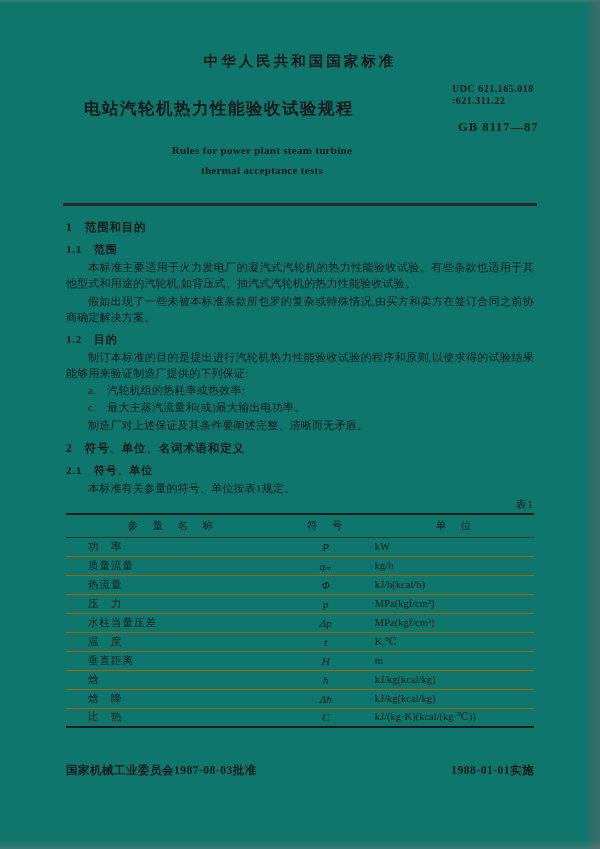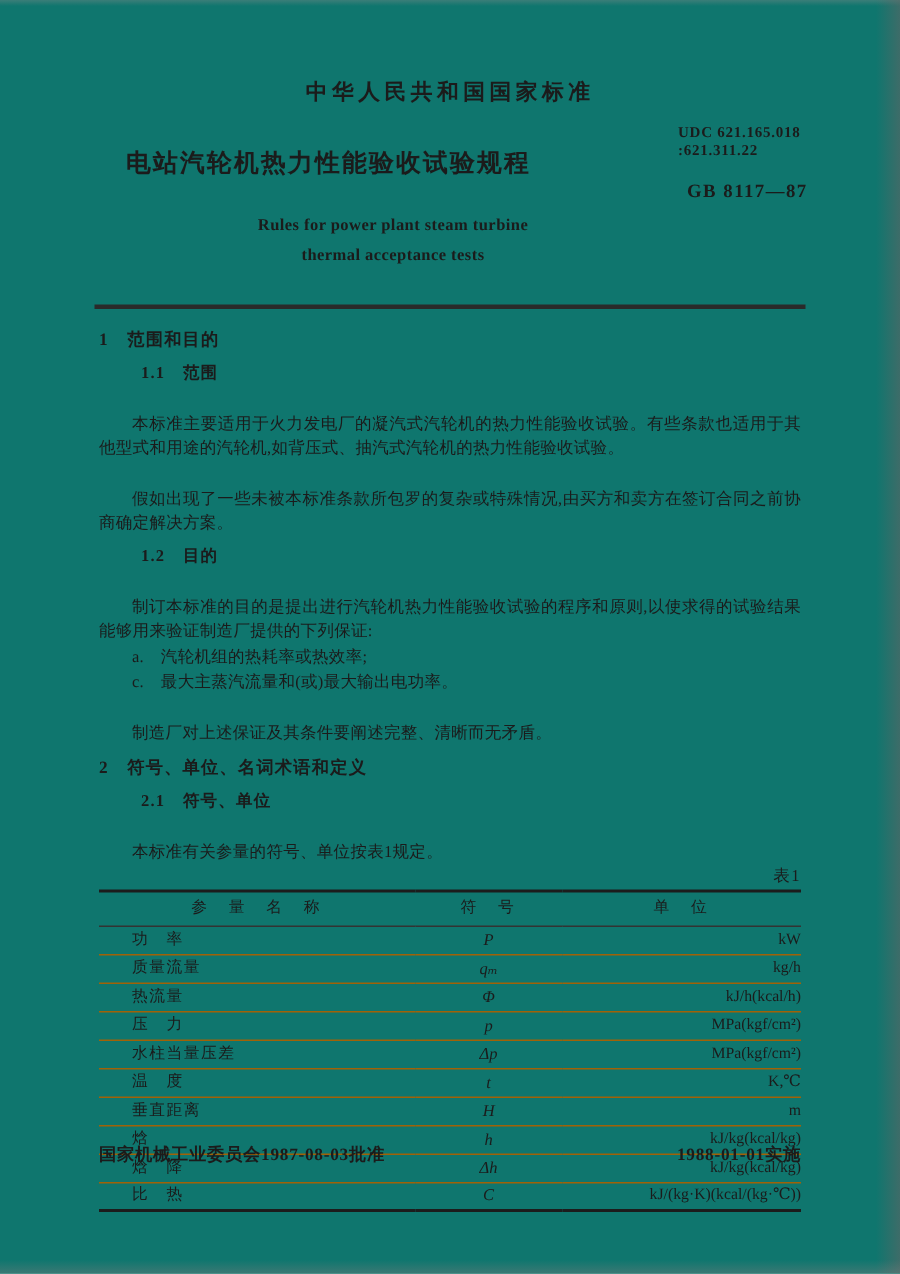--- a/index.html
+++ b/index.html
@@ -39,22 +39,22 @@
     position:absolute; top:203px; left:63px; width:474px; height:2.5px;
     background:#2a2a2a;
   }
 
   
   .content {
     position:absolute; top:212px; left:66px; width:468px;
     font-size:11px; line-height:16px;
   }
   .sec-h  { font-weight:700; font-size:11.5px; margin-top:7px; letter-spacing:.8px; }
-  .sub-h  { font-weight:700; font-size:11px;  margin-top:6px; letter-spacing:.8px;margin-left:28px; }
-  .para   { margin-top:18px; text-indent:2em; text-align:justify; letter-spacing:.2px; }
+  .sub-h  { font-weight:700; font-size:11px;  margin-top:6px; letter-spacing:.8px; }
+  .para   { margin-top:2px; text-indent:2em; text-align:justify; letter-spacing:.2px; }
   .list-item { margin-top:1px; padding-left:2em; letter-spacing:.2px; }
 
   
   .tbl-caption { margin-top:1px; text-align:right; font-size:11px; line-height:14px; letter-spacing:1px; }
   table.tbl {
     width:100%; margin-top:2px;
     border-collapse:collapse; table-layout:fixed;
     font-size:10.5px;
     border-top:2px solid #1c1c1c; border-bottom:2px solid #1c1c1c;
   }
@@ -62,21 +62,21 @@
   table.tbl th {
     height:23px; font-weight:400; letter-spacing:2px;
     border-bottom:1px solid #333; text-align:center; vertical-align:middle;
   }
   table.tbl td {
     height:19px; border-bottom:1px solid #a16207; vertical-align:middle;
   }
   table.tbl tbody tr:last-child td { border-bottom:none; }
   td.t-name { text-align:left; padding-left:22px; letter-spacing:1px; }
   td.t-sym  { text-align:center; font-style:italic; font-size:11px; }
-  td.t-unit { text-align:right; }
+  td.t-unit { text-align:left; }
 
   
   .footer {
     position:absolute; top:762px; left:66px; width:468px;
     display:flex; justify-content:space-between;
     font-weight:700; font-size:11.5px; letter-spacing:.5px; line-height:16px;
   }
 
   
   .scan-edge-right {

